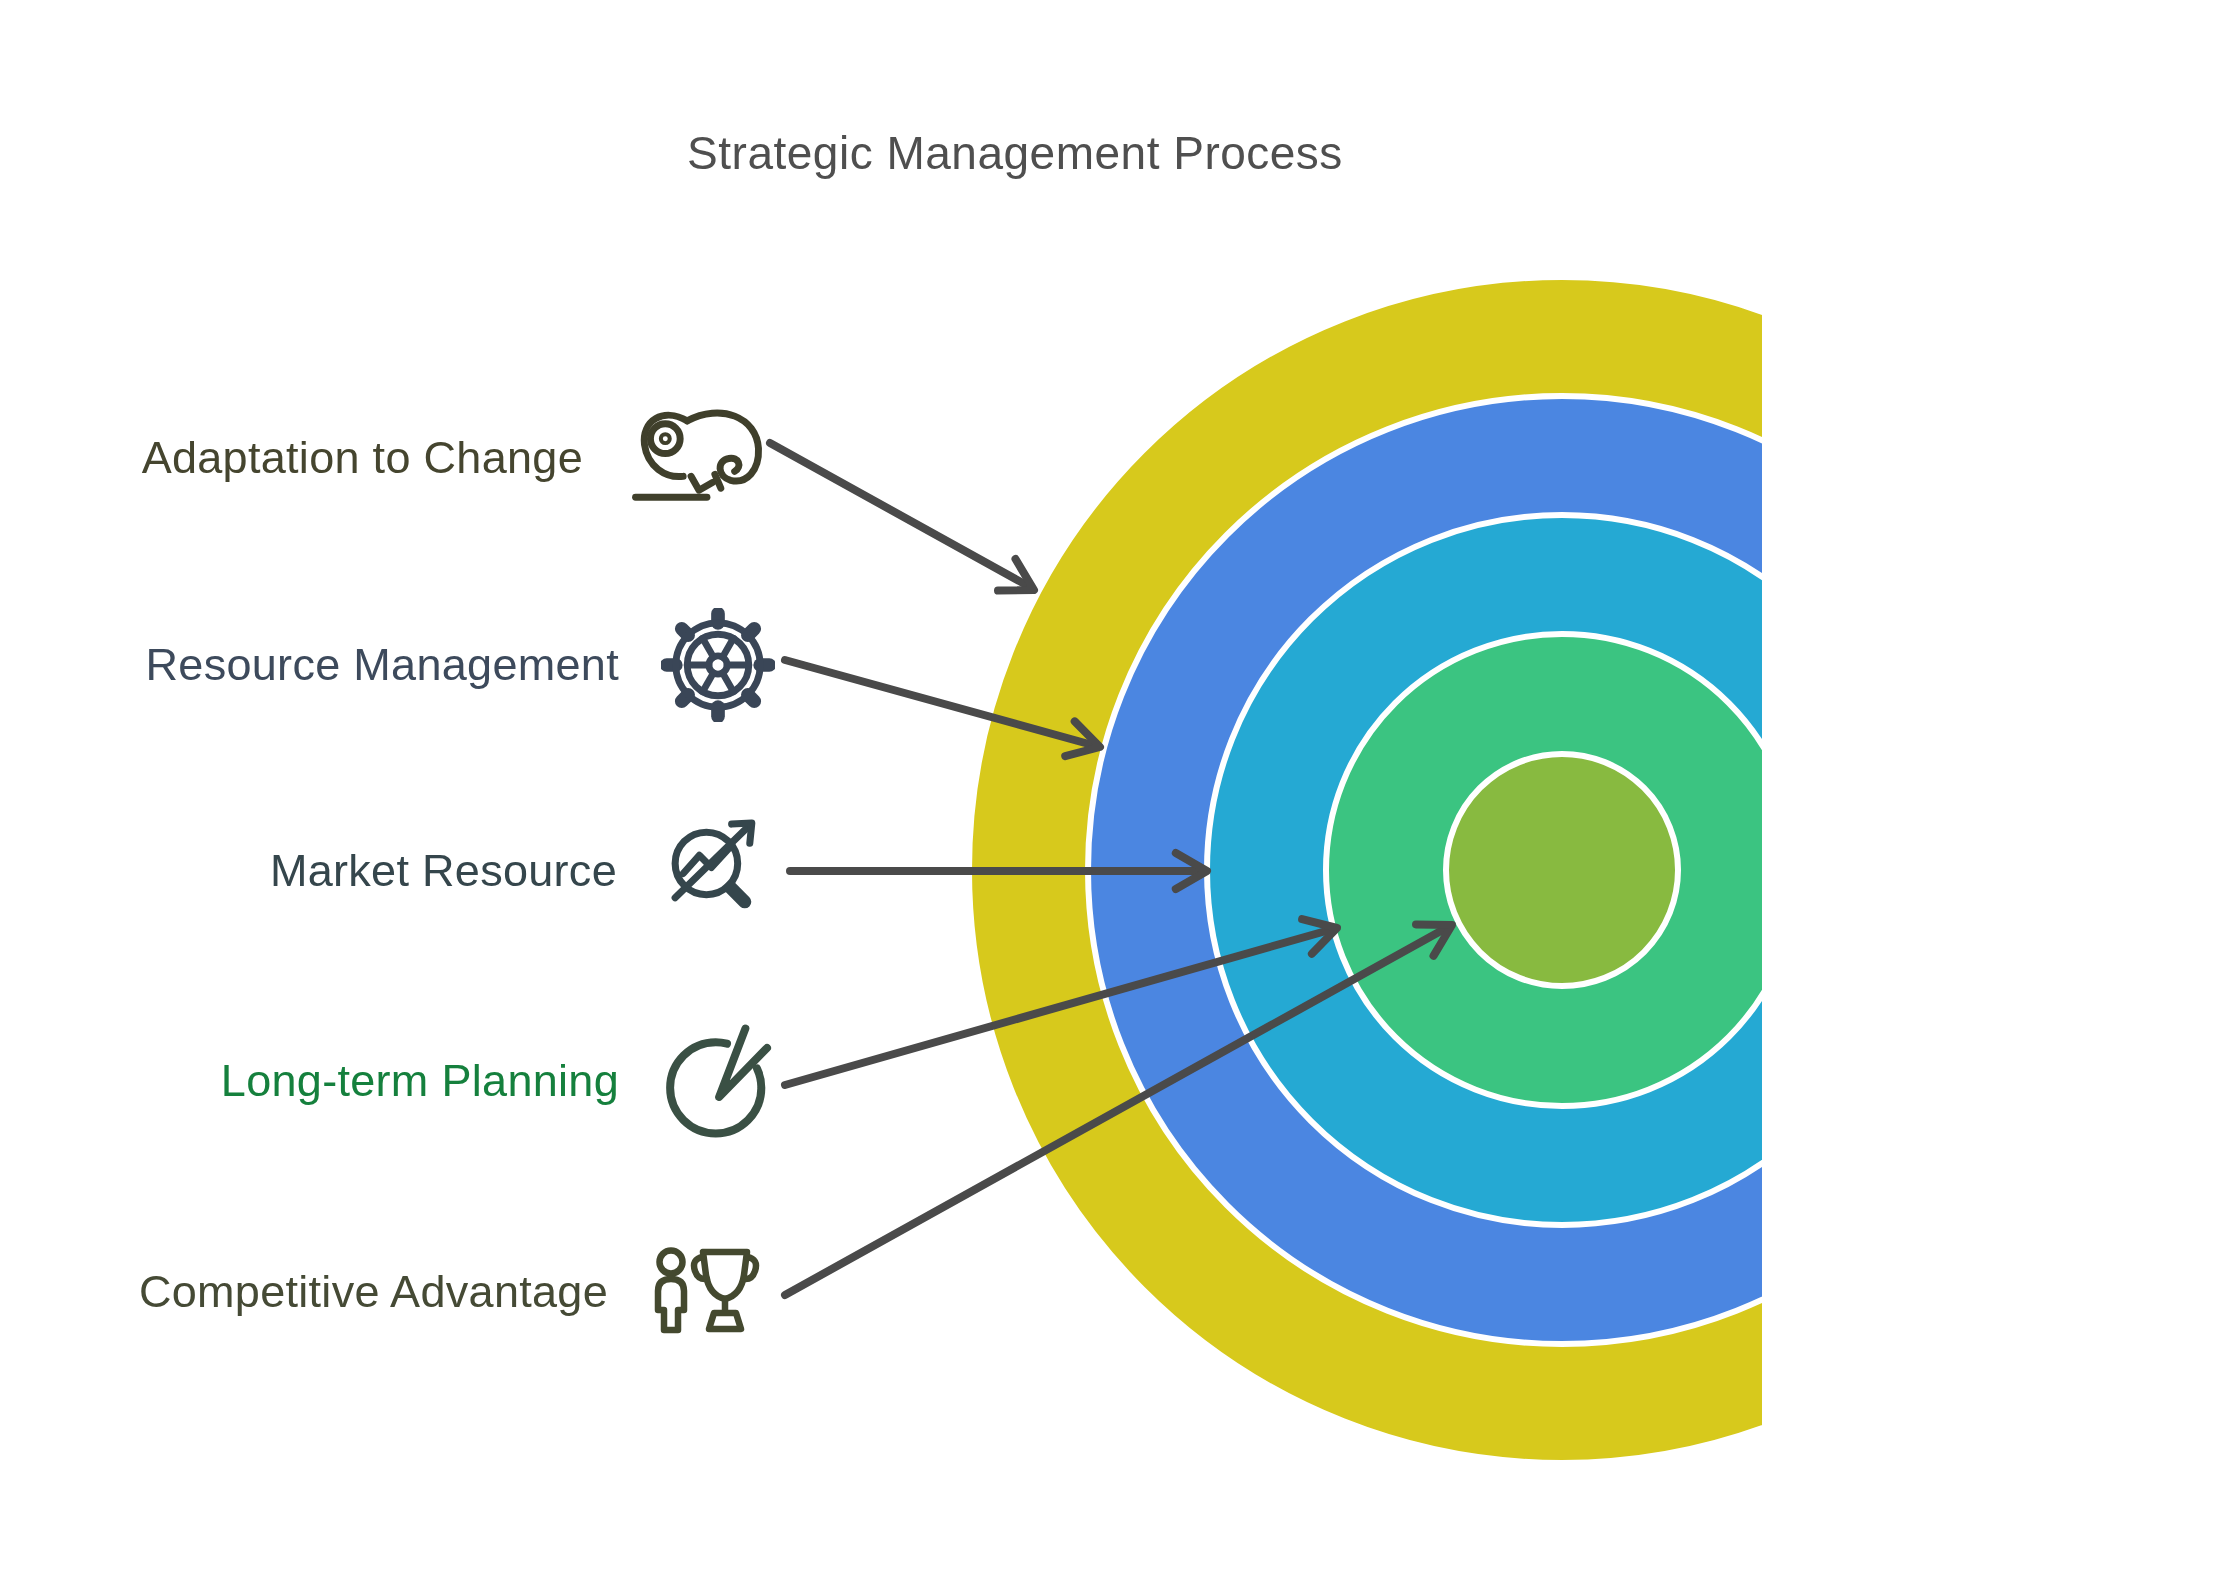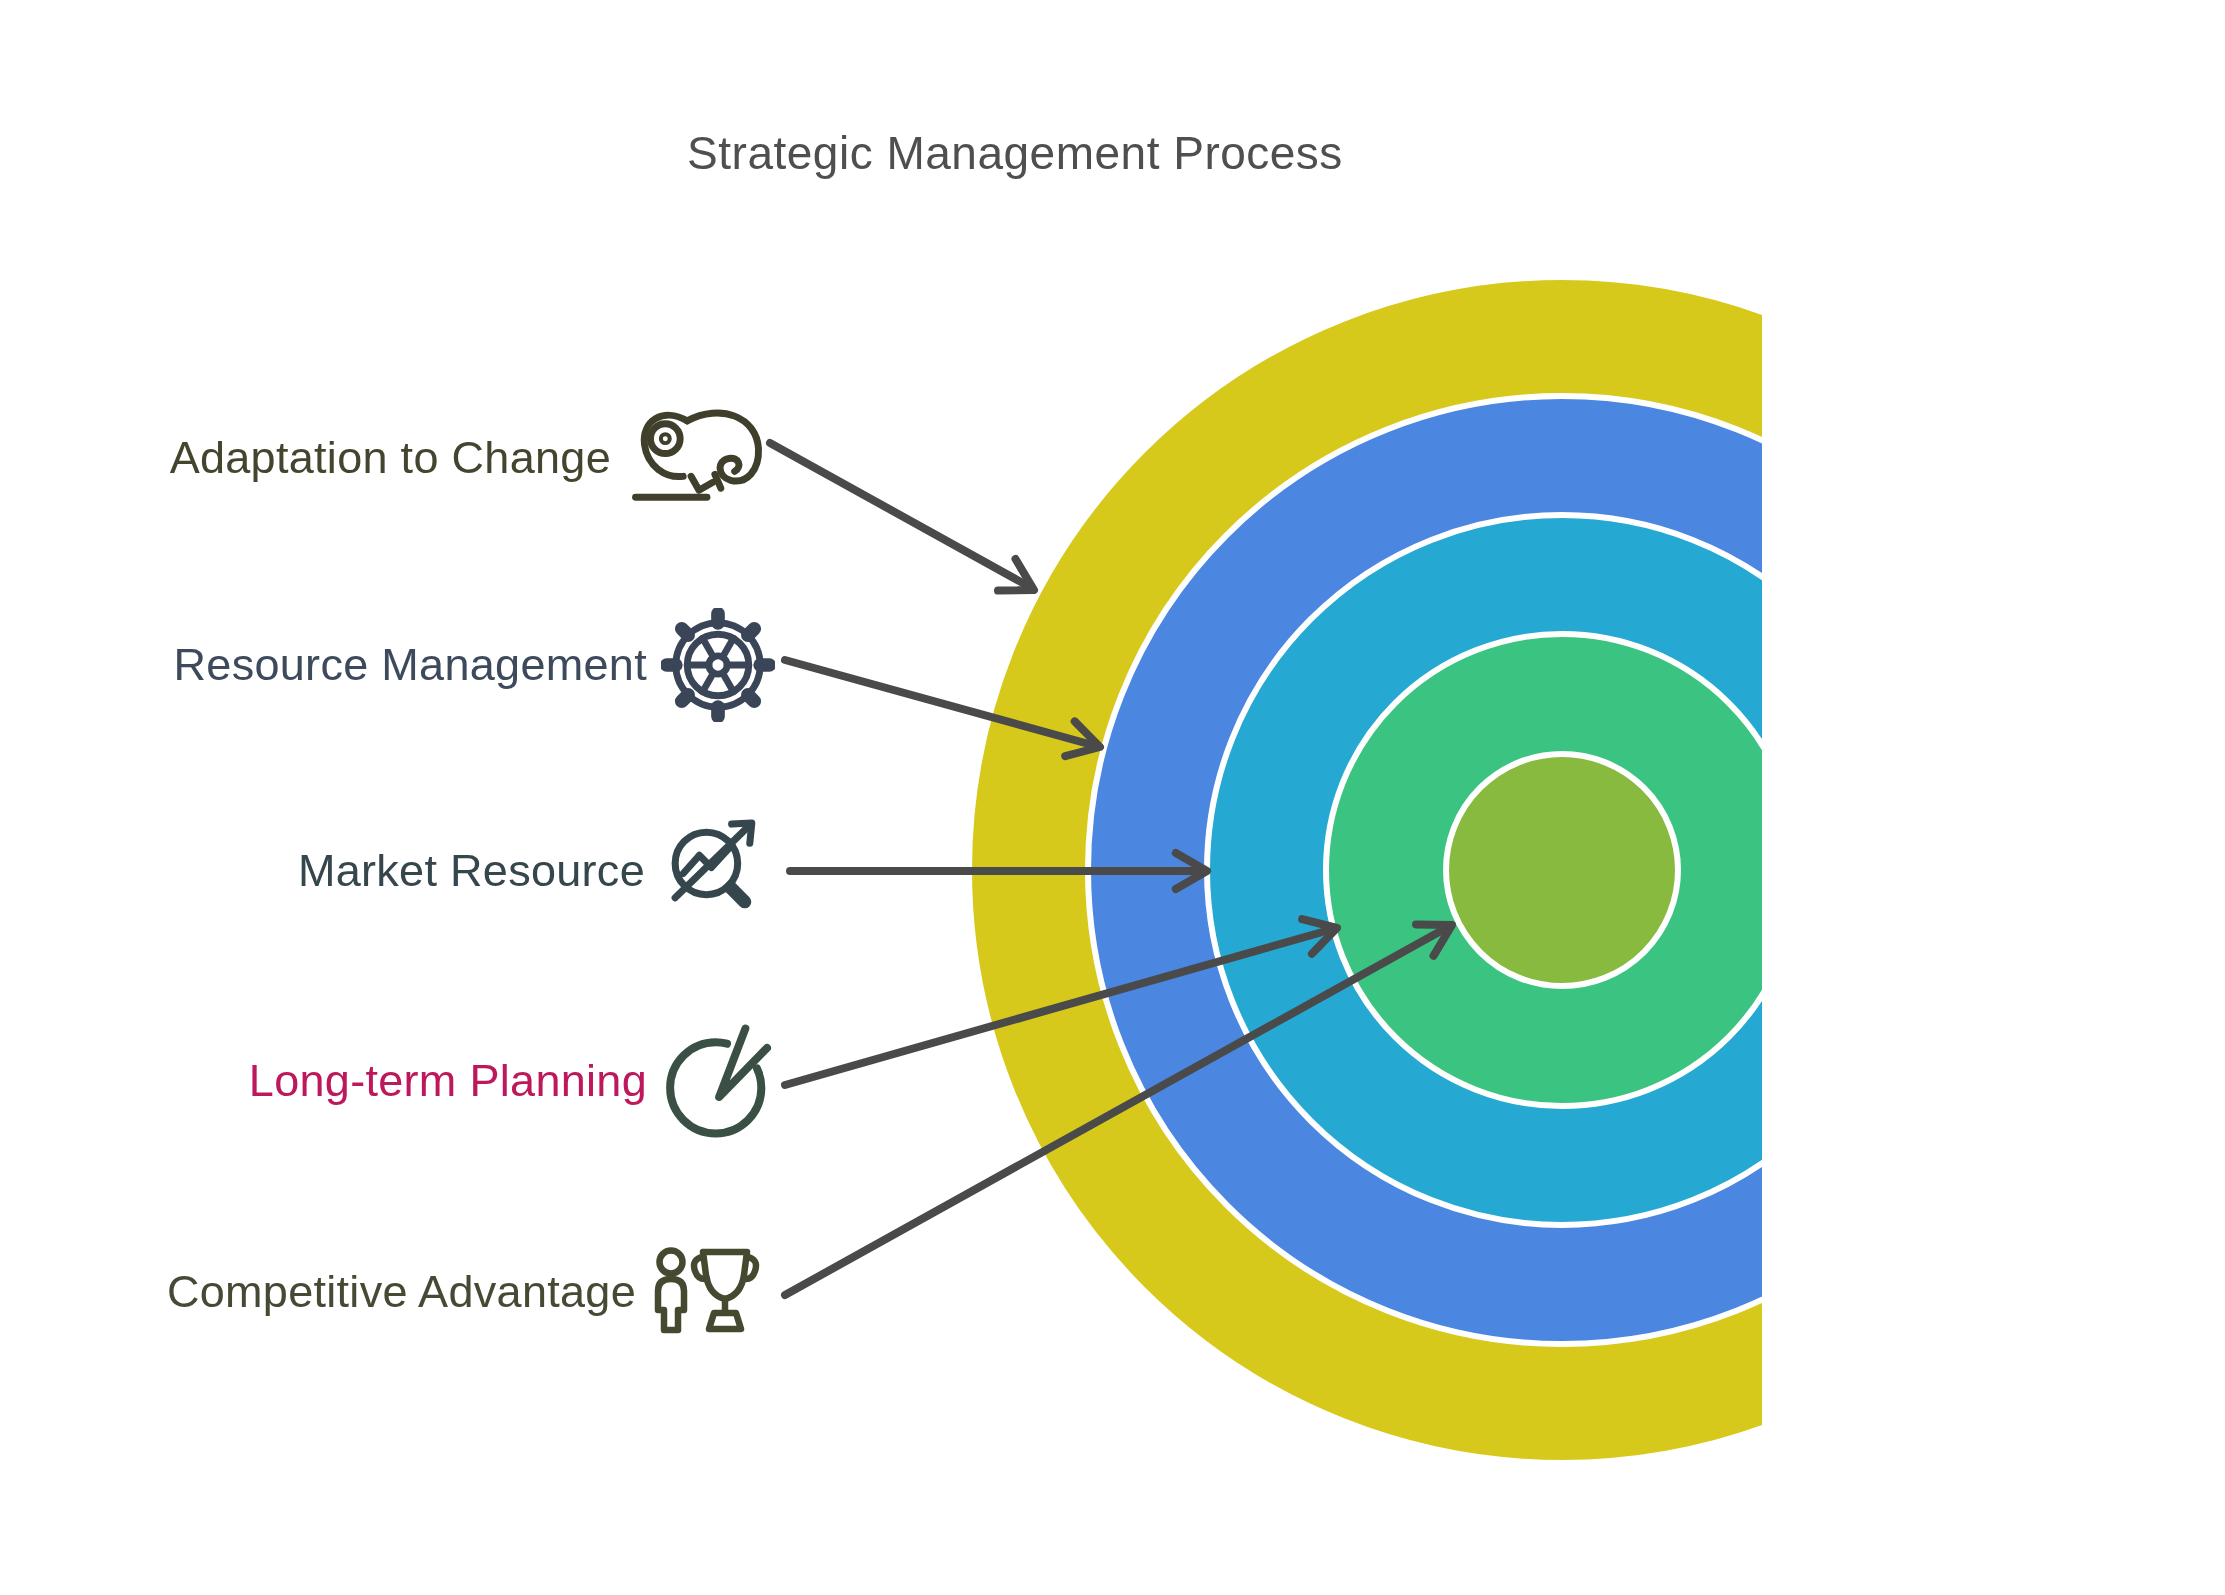--- a/index.html
+++ b/index.html
@@ -7,21 +7,21 @@
     position:relative;width:1762px;height:1595px;overflow:hidden;background:#fff;
     font-family:"Liberation Sans", sans-serif;
   }
   .title{
     position:absolute;left:560px;top:126px;width:910px;
     text-align:center;font-size:46px;font-weight:400;letter-spacing:0.5px;
   }
   svg.layer{position:absolute;left:0;top:0;}
   .row{
     position:absolute;left:0;width:775px;height:116px;
-    display:flex;align-items:center;justify-content:flex-end;gap:14px;
+    display:flex;align-items:center;justify-content:flex-end;gap:42px;
   }
   .row .label{
     font-size:45px;font-weight:400;white-space:nowrap;letter-spacing:0.3px;
   }
   .row svg.icon{flex:0 0 auto;}
 </style>
 </head>
 <body>
 
 <div class="canvas">
@@ -102,21 +102,21 @@
     <svg class="icon" width="116" height="116" viewBox="0 0 115 115" fill="none" stroke-width="7" stroke-linecap="round" stroke-linejoin="round" stroke="#35464c">
       <circle cx="47" cy="50" r="31"></circle>
       <polyline points="24,60 40,42 52,54 72,32"></polyline>
       <line x1="16" y1="84" x2="90" y2="12"></line>
       <polyline points="72,11 92,10 90,30"></polyline>
       <line x1="71" y1="74" x2="85" y2="88" stroke-width="13"></line>
     </svg>
   </div>
 
   <div class="row" style="top:1023px">
-    <span class="label" style="color: #be185d;">Long-term Planning</span>
+    <span class="label" style="color: #15803d;">Long-term Planning</span>
     <svg class="icon" width="114" height="114" viewBox="0 0 100 100" fill="none" stroke-width="7" stroke-linecap="round" stroke-linejoin="round" stroke="#3a5044">
       <circle cx="48" cy="56" r="40" pathLength="100" stroke-dasharray="79 14 7 0"></circle>
       <polyline points="74,4 51,64 93,21"></polyline>
     </svg>
   </div>
 
   <div class="row" style="top:1234px">
     <span class="label" style="color: rgb(69, 74, 53);">Competitive Advantage</span>
     <svg class="icon" width="125" height="114" viewBox="0 0 125 110" fill="none" stroke-width="6.5" stroke-linecap="round" stroke-linejoin="round" stroke="#44492f">
       <circle cx="21" cy="25" r="11.5"></circle>

